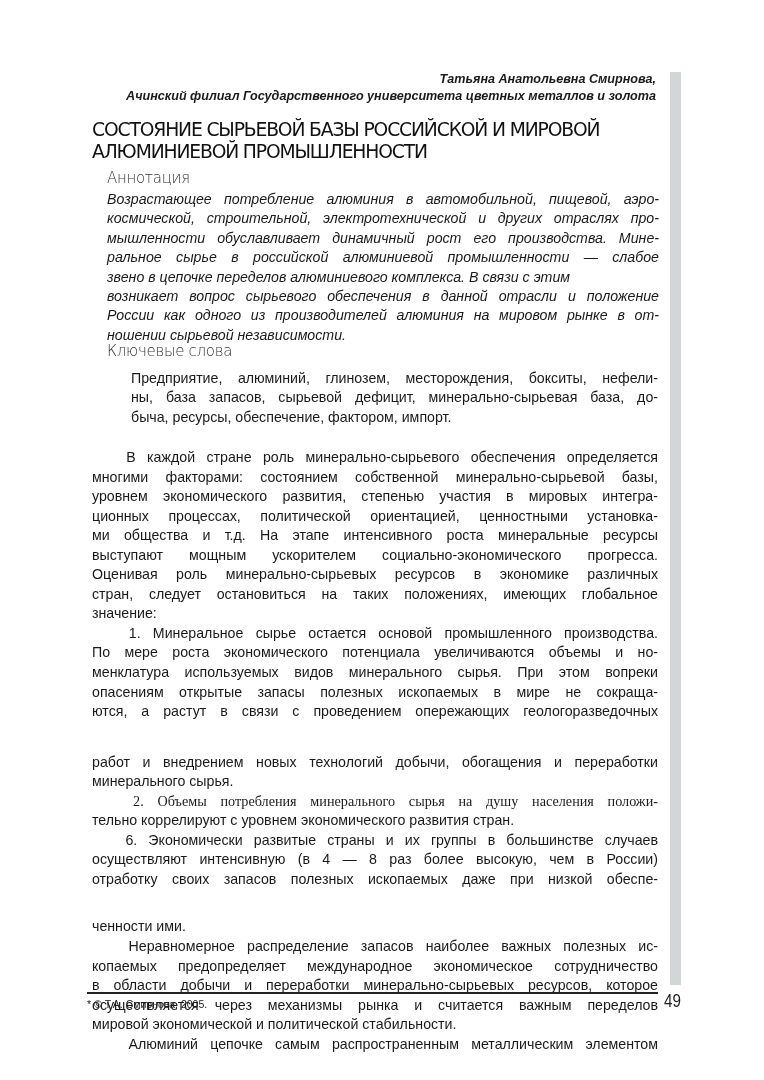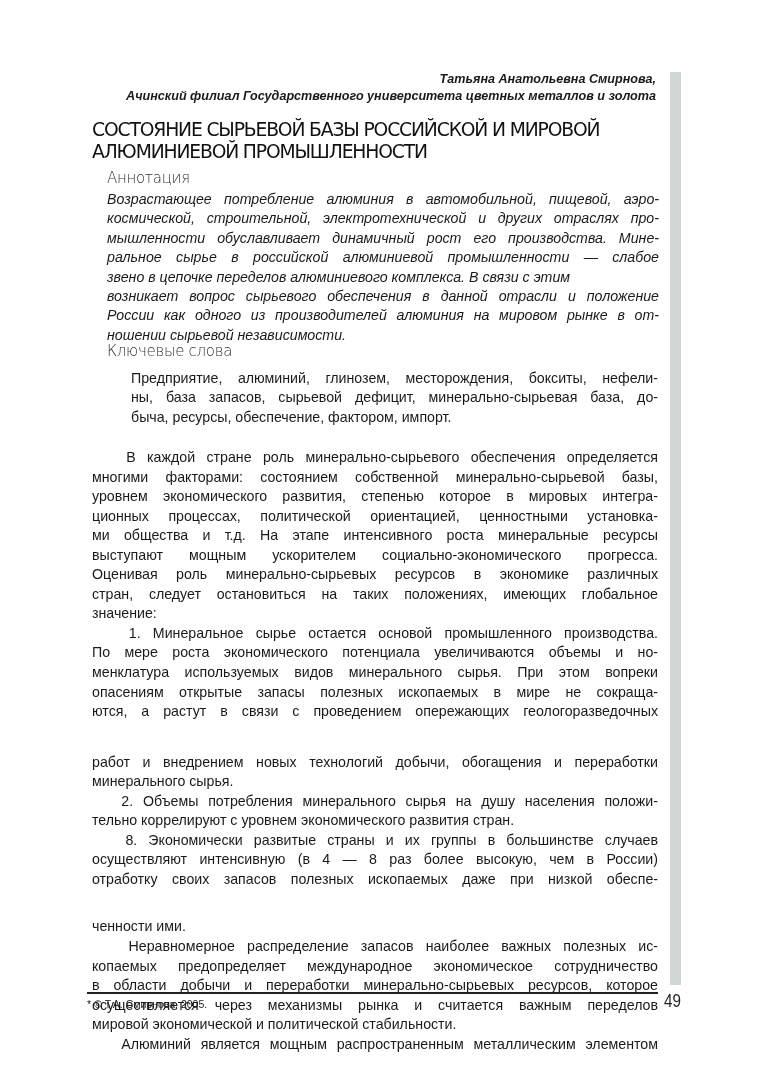--- a/index.html
+++ b/index.html
@@ -62,44 +62,44 @@
 
   <div class="keywords">
     <div class="jl">Предприятие, алюминий, глинозем, месторождения, бокситы, нефели-</div>
     <div class="jl">ны, база запасов, сырьевой дефицит, минерально-сырьевая база, до-</div>
     <div class="ll">быча, ресурсы, обеспечение, фактором, импорт.</div>
   </div>
 
   <div class="body-text" id="body-text">
       <div class="line jl" style="white-space: pre;">   В каждой стране роль минерально-сырьевого обеспечения определяется</div>
       <div class="line jl" style="white-space: pre;">многими факторами: состоянием собственной минерально-сырьевой базы,</div>
-      <div class="line jl" style="white-space: pre;">уровнем экономического развития, степенью которое в мировых интегра-</div>
+      <div class="line jl" style="white-space: pre;">уровнем экономического развития, степенью участия в мировых интегра-</div>
       <div class="line jl" style="white-space: pre;">ционных процессах, политической ориентацией, ценностными установка-</div>
       <div class="line jl" style="white-space: pre;">ми общества и т.д. На этапе интенсивного роста минеральные ресурсы</div>
       <div class="line jl" style="white-space: pre;">выступают мощным ускорителем социально-экономического прогресса.</div>
       <div class="line jl" style="white-space: pre;">Оценивая роль минерально-сырьевых ресурсов в экономике различных</div>
       <div class="line jl" style="white-space: pre;">стран, следует остановиться на таких положениях, имеющих глобальное</div>
       <div class="line ll" style="white-space: pre;">значение:</div>
       <div class="line jl" style="white-space: pre;">   1. Минеральное сырье остается основой промышленного производства.</div>
       <div class="line jl" style="white-space: pre;">По мере роста экономического потенциала увеличиваются объемы и но-</div>
       <div class="line jl" style="white-space: pre;">менклатура используемых видов минерального сырья. При этом вопреки</div>
       <div class="line jl" style="white-space: pre;">опасениям открытые запасы полезных ископаемых в мире не сокраща-</div>
       <div class="line jl" style="white-space: pre;">ются, а растут в связи с проведением опережающих геологоразведочных</div>
       <div class="line jl" style="white-space: pre; margin-top: 31px;">работ и внедрением новых технологий добычи, обогащения и переработки</div>
       <div class="line ll" style="white-space: pre;">минерального сырья.</div>
-      <div class="line jl" style="white-space: pre;">   2. Объемы потребления минерального сырья на душу населения положи-</div>
+      <div class="line jl" style="white-space: pre; font-family: Liberation Serif, serif;">   2. Объемы потребления минерального сырья на душу населения положи-</div>
       <div class="line ll" style="white-space: pre;">тельно коррелируют с уровнем экономического развития стран.</div>
-      <div class="line jl" style="white-space: pre;">   8. Экономически развитые страны и их группы в большинстве случаев</div>
+      <div class="line jl" style="white-space: pre;">   6. Экономически развитые страны и их группы в большинстве случаев</div>
       <div class="line jl" style="white-space: pre;">осуществляют интенсивную (в 4 — 8 раз более высокую, чем в России)</div>
       <div class="line jl" style="white-space: pre;">отработку своих запасов полезных ископаемых даже при низкой обеспе-</div>
       <div class="line ll" style="white-space: pre; margin-top: 28px;">ченности ими.</div>
       <div class="line jl" style="white-space: pre;">   Неравномерное распределение запасов наиболее важных полезных ис-</div>
       <div class="line jl" style="white-space: pre;">копаемых предопределяет международное экономическое сотрудничество</div>
       <div class="line jl" style="white-space: pre;">в области добычи и переработки минерально-сырьевых ресурсов, которое</div>
       <div class="line jl" style="white-space: pre;">осуществляется через механизмы рынка и считается важным переделов</div>
       <div class="line ll" style="white-space: pre;">мировой экономической и политической стабильности.</div>
-      <div class="line jl" style="white-space: pre;">   Алюминий является мощным распространенным металлическим элементом</div>
+      <div class="line jl" style="white-space: pre;">   Алюминий цепочке самым распространенным металлическим элементом</div>
     </div>
 
   <div class="footer-rule"></div>
   <div class="footnote">* © Т.А. Смирнова, 2005.</div>
   <div class="page-number">49</div>
 </div>
 
 </body></html>

